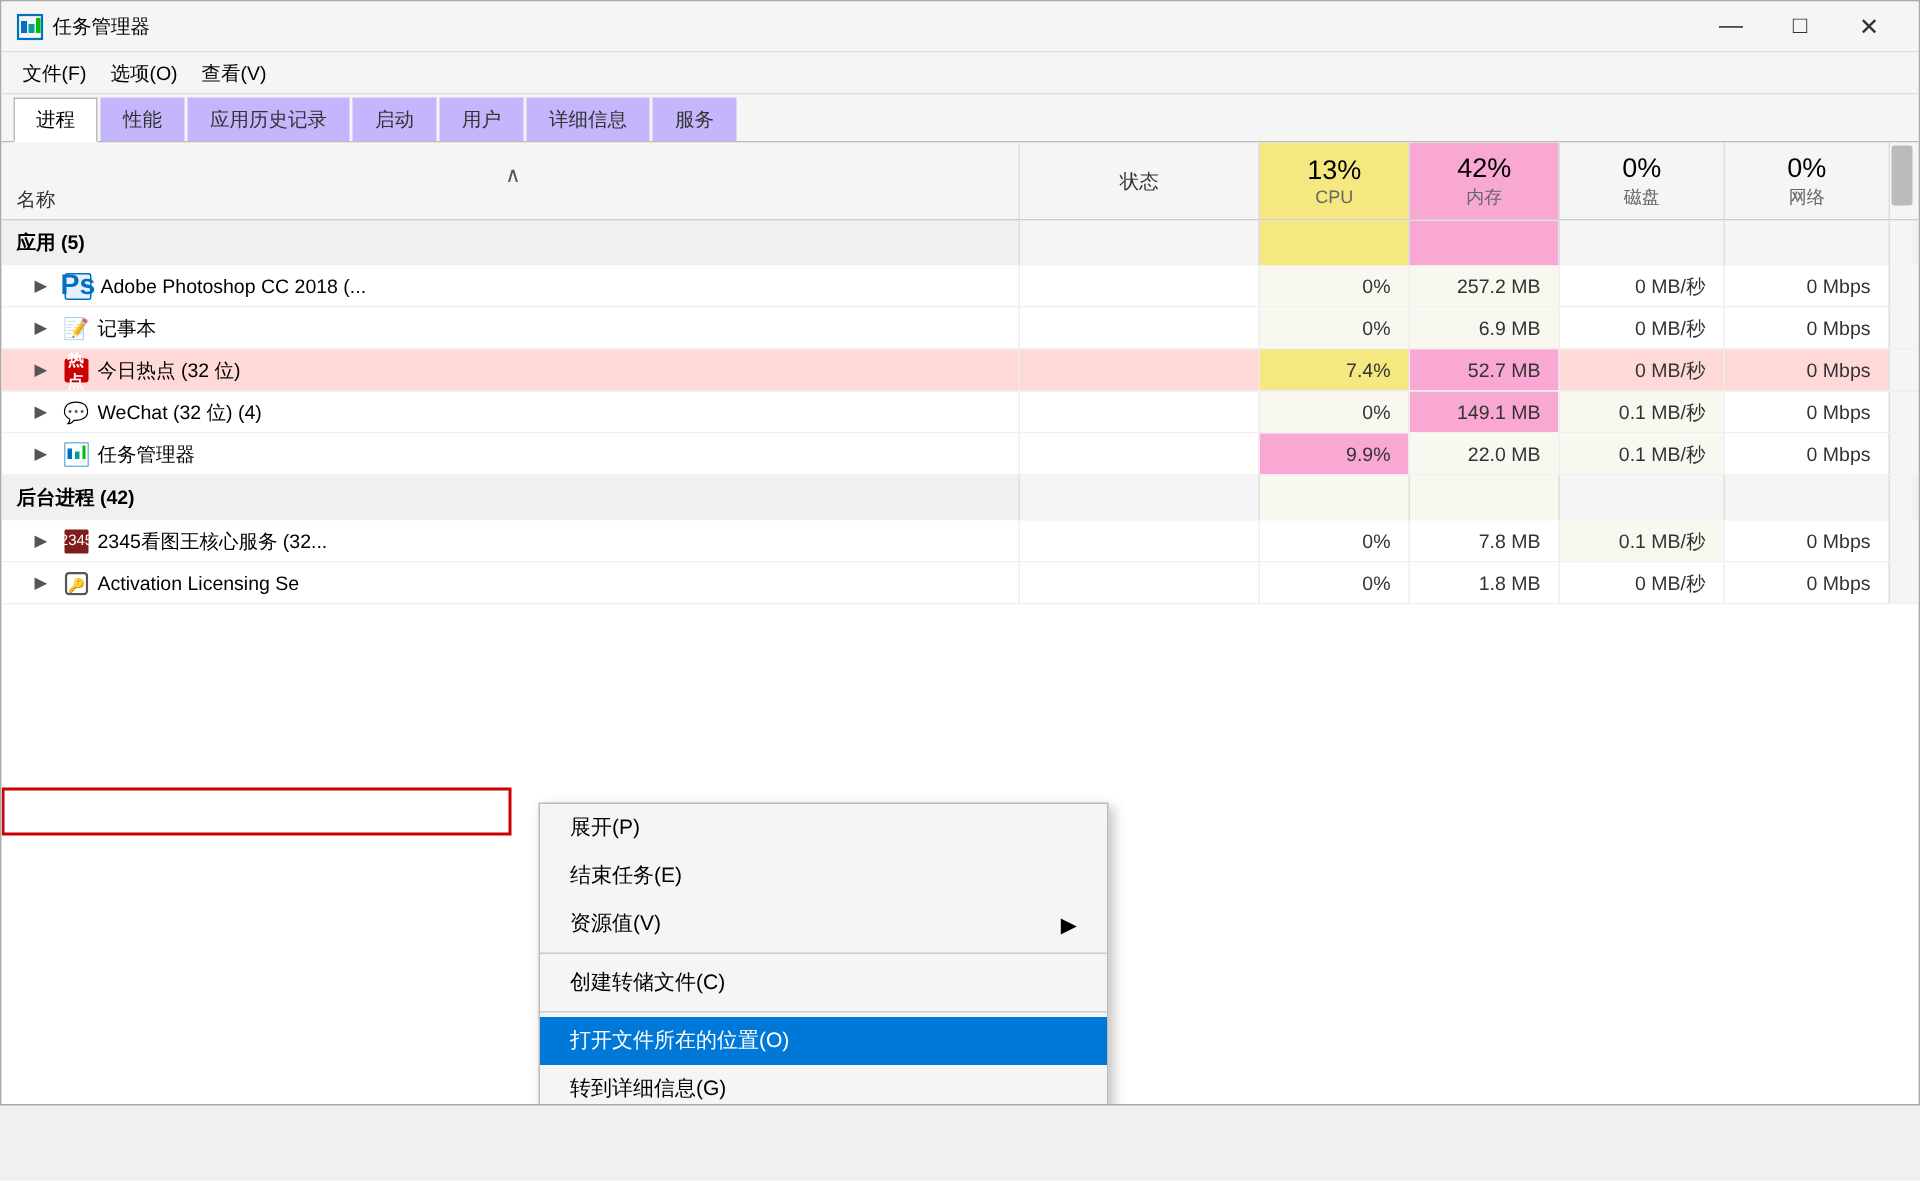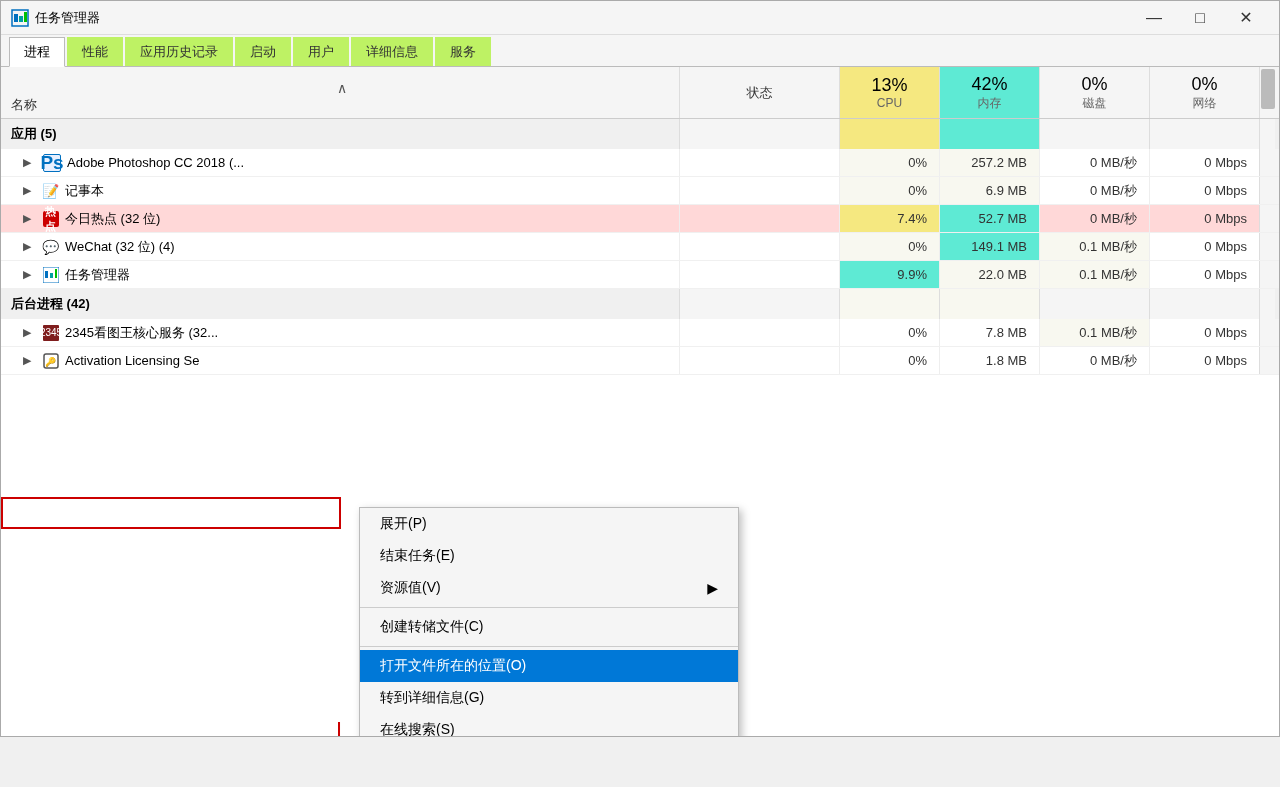--- a/index.html
+++ b/index.html
@@ -88,21 +88,21 @@
       height: 32px;
     }
     .tab {
       padding: 5px 14px;
       font-size: 13px;
       cursor: pointer;
       border: 1px solid transparent;
       border-bottom: none;
       margin-right: 2px;
       color: #333;
-      background: #bef264;
+      background: #c4b5fd;
     }
     .tab.active {
       background: #fff;
       border-color: #bbb;
       border-bottom: 1px solid #fff;
       margin-bottom: -1px;
       color: #000;
     }
 
     
@@ -284,21 +284,21 @@
       left: 0;
       top: 430px;
       width: 340px;
       height: 32px;
       border: 2.5px solid #cc0000;
       pointer-events: none;
       z-index: 50;
     }
 
     
-    .cell-yellow { background: #5eead4; }
+    .cell-yellow { background: #f9a8d4; }
     .cell-yellow2 { background: #f5e880; }
     .cell-light { background: #f8f8f0; }
 
     
     .scrollbar-track {
       width: 16px;
       background: #f5f5f5;
       border-left: 1px solid #ddd;
     }
     .scrollbar-thumb {
@@ -324,20 +324,25 @@
       </svg>
     </div>
     <span class="title-bar-title">任务管理器</span>
     <div class="title-bar-controls">
       <button class="title-btn">—</button>
       <button class="title-btn">□</button>
       <button class="title-btn close">✕</button>
     </div>
   </div>
 
+  <div class="menu-bar">
+    <span class="menu-item">文件(F)</span>
+    <span class="menu-item">选项(O)</span>
+    <span class="menu-item">查看(V)</span>
+  </div>
 
   <div class="tab-bar">
     <div class="tab active">进程</div>
     <div class="tab">性能</div>
     <div class="tab">应用历史记录</div>
     <div class="tab">启动</div>
     <div class="tab">用户</div>
     <div class="tab">详细信息</div>
     <div class="tab">服务</div>
   </div>

